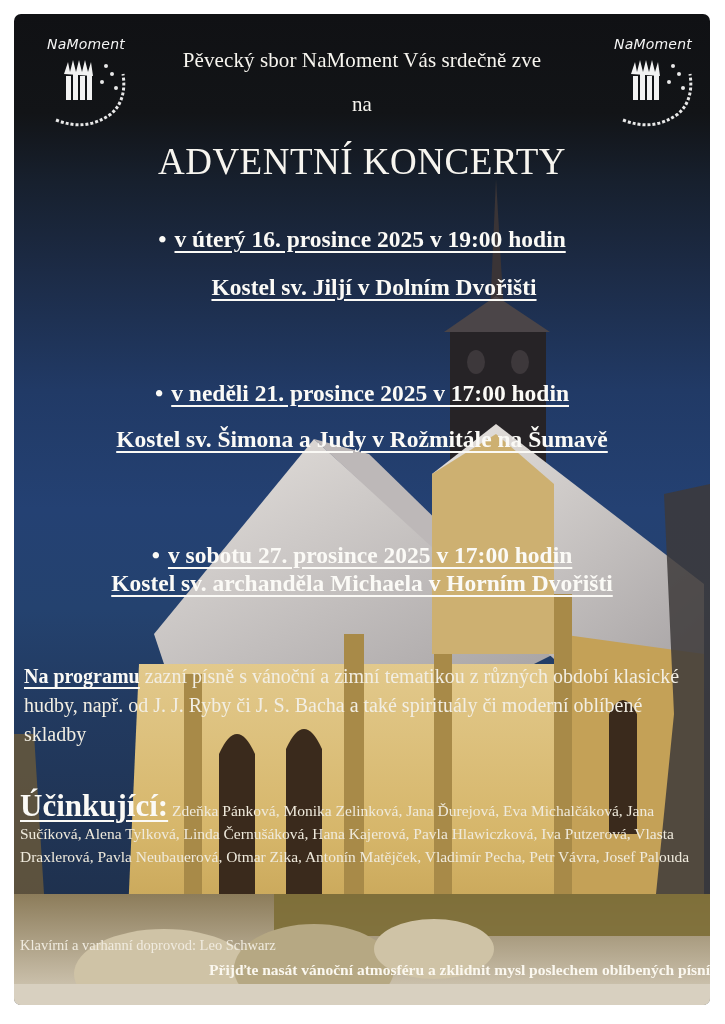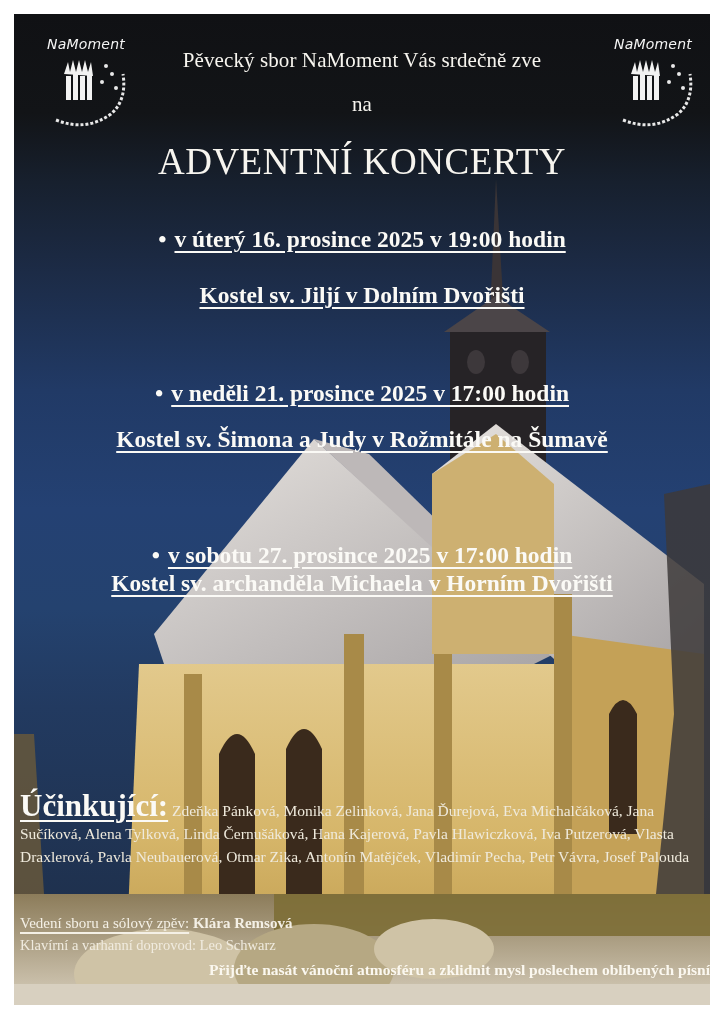--- a/index.html
+++ b/index.html
@@ -3,20 +3,21 @@
   <meta charset="utf-8">
   <style>
     html, body { margin: 0; padding: 0; }
     body {
       width: 725px; height: 1024px; background: #ffffff; position: relative; overflow: hidden;
       font-family: "Liberation Serif", "DejaVu Serif", serif;
     }
     .poster {
       position: absolute; left: 14px; top: 14px; width: 696px; height: 991px; overflow: hidden;
       background: linear-gradient(to bottom, #101114 0%, #121417 10%, #17202e 17%, #1c2b46 26%, #213a66 38%, #244173 50%, #24426f 60%, #223a60 70%, #1d2c44 100%);
+      border-radius: 7px;
     }
     
     .church { position: absolute; inset: 0; pointer-events: none; }
 
     .text { position: absolute; left: 0; width: 100%; color: #f7f5ef; text-align: center; }
     .intro { top: 34px; font-size: 21px; letter-spacing: 0.1px; }
     .na { top: 78px; font-size: 21px; }
     .title { top: 126px; font-size: 37px; letter-spacing: 0.5px; }
 
     .ev-date, .ev-place {
@@ -147,41 +148,41 @@
     </svg>
   </div>
 
   <div class="text na">na</div>
   <div class="text intro">Pěvecký sbor NaMoment Vás srdečně zve</div>
   <div class="text title">ADVENTNÍ KONCERTY</div>
 
   <div class="ev-date" style="top:212px;">
     <span class="bullet">•</span><span class="u">v úterý 16. prosince 2025 v 19:00 hodin</span>
   </div>
-  <div class="ev-place" style="top:268px;">
+  <div class="ev-place" style="top:260px;padding-left:12px;">
     <span class="u">Kostel sv. Jiljí v Dolním Dvořišti</span>
   </div>
 
   <div class="ev-date" style="top:366px;">
     <span class="bullet">•</span><span class="u">v neděli 21. prosince 2025 v 17:00 hodin</span>
   </div>
   <div class="ev-place" style="top:412px;">
     <span class="u">Kostel sv. Šimona a Judy v Rožmitále na Šumavě</span>
   </div>
 
   <div class="ev-date" style="top:528px;">
     <span class="bullet">•</span><span class="u">v sobotu 27. prosince 2025 v 17:00 hodin</span>
   </div>
   <div class="ev-place" style="top:556px;">
     <span class="u">Kostel sv. archanděla Michaela v  Horním Dvořišti</span>
   </div>
 
+  <div class="program">
+    <b class="u">Na programu</b><span> zazní písně s vánoční a zimní tematikou z různých období klasické hudby, např. od J. J. Ryby či J. S. Bacha a také spirituály či moderní oblíbené skladby</span>
+  </div>
 
   <div class="performers">
     <span class="lbl u">Účinkující:</span><span> Zdeňka Pánková, Monika Zelinková, Jana Ďurejová, Eva Michalčáková, Jana Sučíková, Alena Tylková, Linda Černušáková, Hana Kajerová, Pavla Hlawiczková, Iva Putzerová, Vlasta Draxlerová, Pavla Neubauerová, Otmar Zika, Antonín Matějček, Vladimír Pecha, Petr Vávra, Josef Palouda</span>
   </div>
 
-  <div class="lead">
-    <span class="u">Vedení sboru a sólový zpěv:</span><b> Klára Remsová</b>
-  </div>
   <div class="accomp">Klavírní a varhanní doprovod: Leo Schwarz</div>
   <div class="closing">Přijďte nasát vánoční atmosféru a zklidnit mysl poslechem oblíbených písní</div>
 </div>
 
 </body></html>

